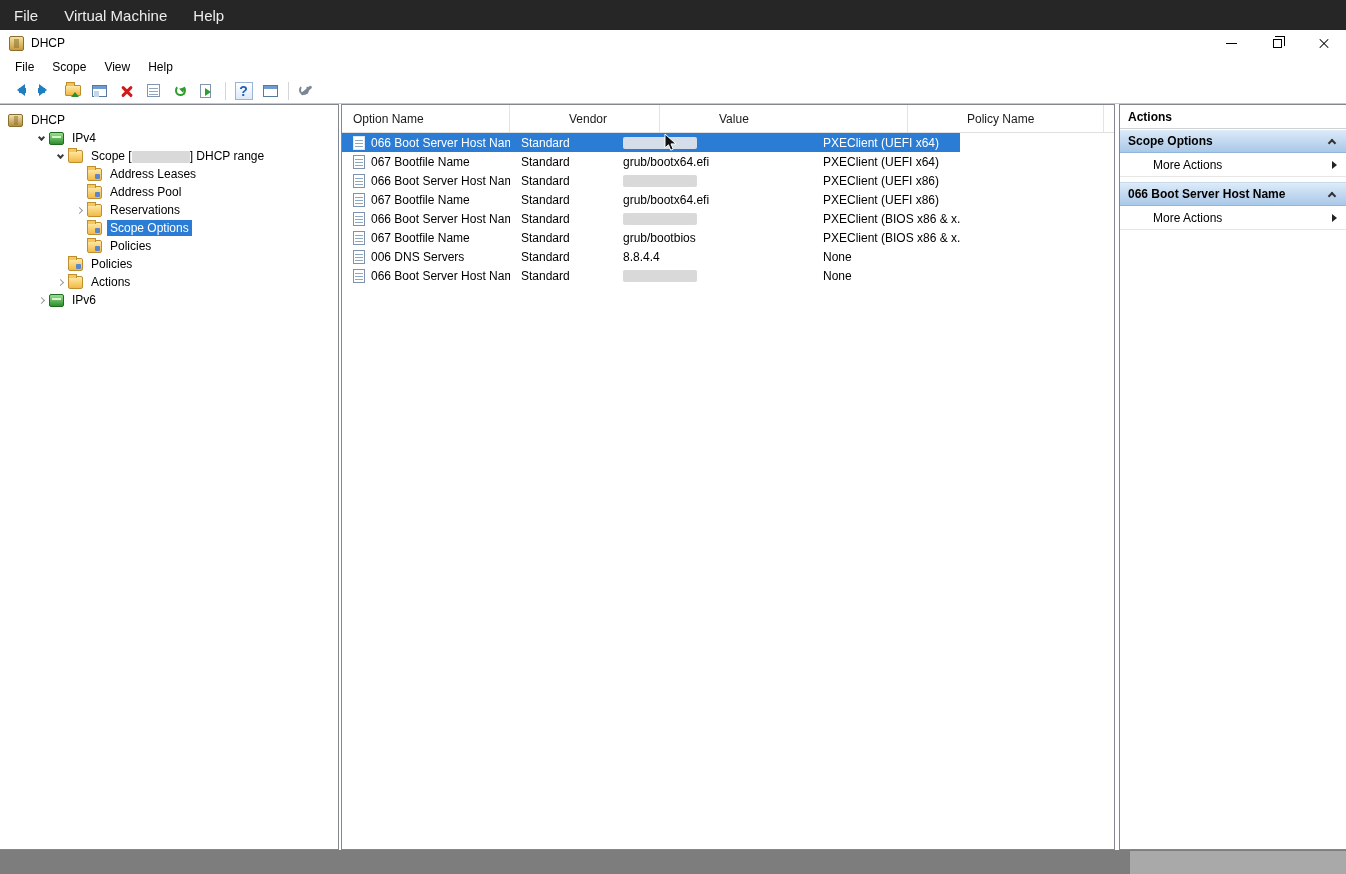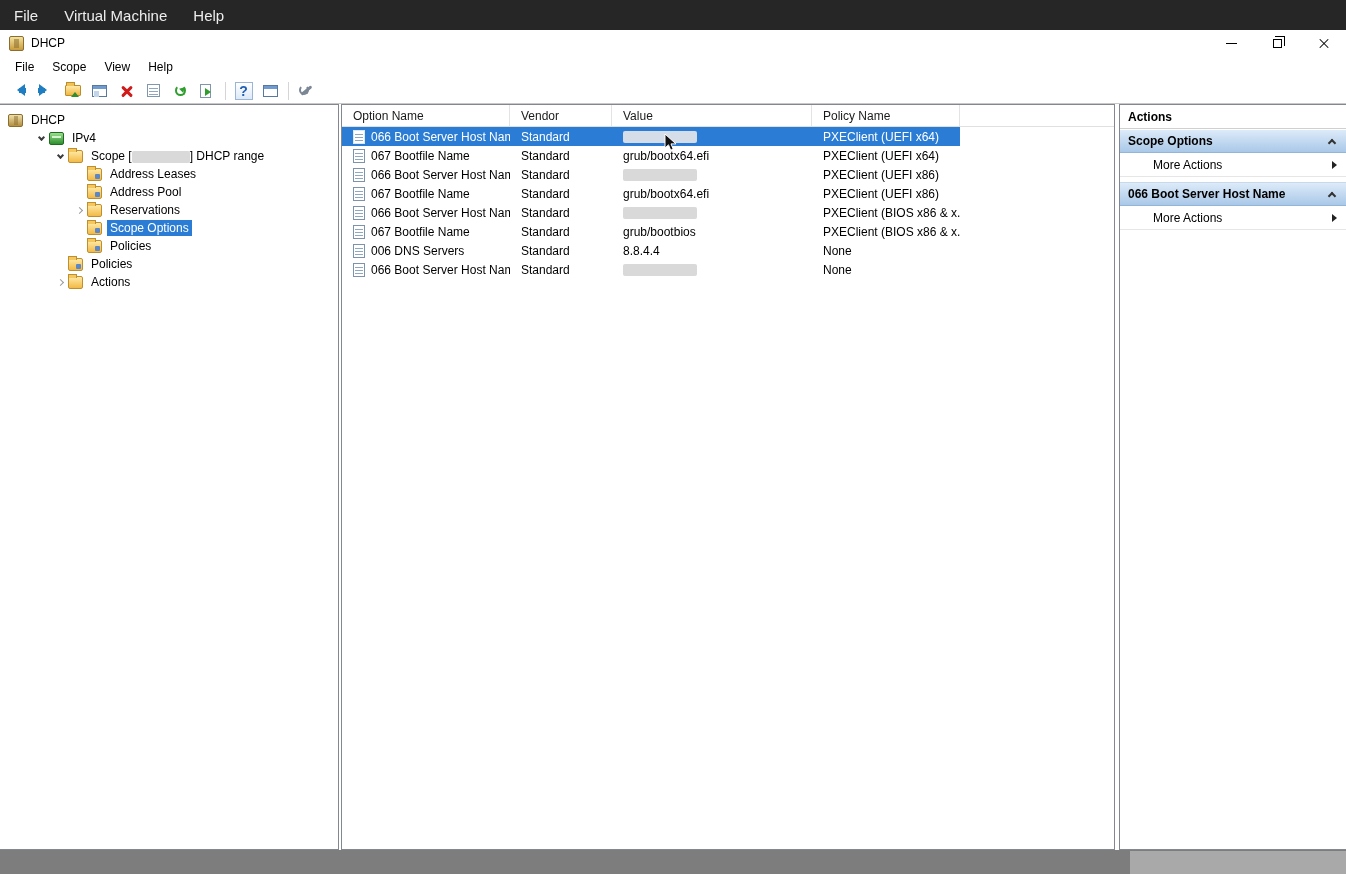--- a/index.html
+++ b/index.html
@@ -77,21 +77,21 @@
   .i-server::after{content:"";position:absolute;left:2px;top:2px;right:2px;height:2px;background:#8fa0b4;}
   .i-net{background:linear-gradient(#9adf8f,#2e8f2e);border:1px solid #1f6b1f;}
   .i-net::after{content:"";position:absolute;left:2px;top:3px;right:2px;height:2px;background:#d6f3cf;}
   .i-folder{background:linear-gradient(#ffe9a6,#f2ba46);border:1px solid #c08f2d;}
   .i-folder::before{content:"";position:absolute;top:-3px;left:-1px;width:7px;height:3px;background:#f4c75f;border:1px solid #c08f2d;border-bottom:none;}
   .i-folder.b::after{content:"";position:absolute;right:1px;bottom:1px;width:5px;height:5px;background:#5b87c9;border-radius:1px;}
   .tlabel{padding:1px 3px;}
   .trow.selected .tlabel{background:#2a7cd4;color:#fff;}
   .redacted{display:inline-block;width:58px;height:12px;background:#d9d9d9;border-radius:2px;vertical-align:middle;filter:blur(.4px);}
   
-  .list-header{display:grid;grid-template-columns:168px 102px 200px 148px 1fr;height:22px;border-bottom:1px solid #e0e0e0;align-items:center;color:#1a1a1a;}
+  .list-header{display:grid;grid-template-columns:168px 102px 200px 148px 1fr;height:28px;border-bottom:1px solid #e0e0e0;align-items:center;color:#1a1a1a;gap:48px;}
   .hcell{height:100%;display:flex;align-items:center;padding-left:11px;border-right:1px solid #e3e3e3;cursor:default;}
   .hcell.last{border-right:none;}
   .lrow{display:grid;grid-template-columns:168px 102px 200px 148px;width:618px;height:19px;align-items:center;cursor:default;}
   .lcell{display:flex;align-items:center;height:100%;padding-left:11px;white-space:nowrap;overflow:hidden;}
   .lcell.c2,.lcell.c3,.lcell.c4{padding-left:11px;}
   .opt-icon{width:12px;height:14px;flex:0 0 12px;margin-right:6px;background-color:#fff;border:1px solid #7d93ad;background-image:repeating-linear-gradient(to bottom,transparent 0 2px,#8fa8c2 2px 3px);background-size:8px 10px;background-position:1px 1px;background-repeat:no-repeat;}
   .lrow.selected{background:#2a7cd4;color:#fff;}
   .lrow.selected .opt-icon{border-color:#dce8f5;}
   .lrow .redacted{width:74px;}
   .lrow.selected .redacted{background:#d5dde8;}
@@ -248,20 +248,27 @@
         </div>
 
         <div class="trow lv3">
           <span class="exp right">
               <i></i>
             </span>
           <span class="ticon i-folder"></span>
           <span class="tlabel">Actions</span>
         </div>
 
+        <div class="trow lv2">
+          <span class="exp right">
+              <i></i>
+            </span>
+          <span class="ticon i-net"></span>
+          <span class="tlabel">IPv6</span>
+        </div>
 
       </div>
     </div>
 
     <div class="pane list-pane">
       <div class="list-header">
         <div class="hcell">Option Name</div>
         <div class="hcell">Vendor</div>
         <div class="hcell">Value</div>
         <div class="hcell">Policy Name</div>

